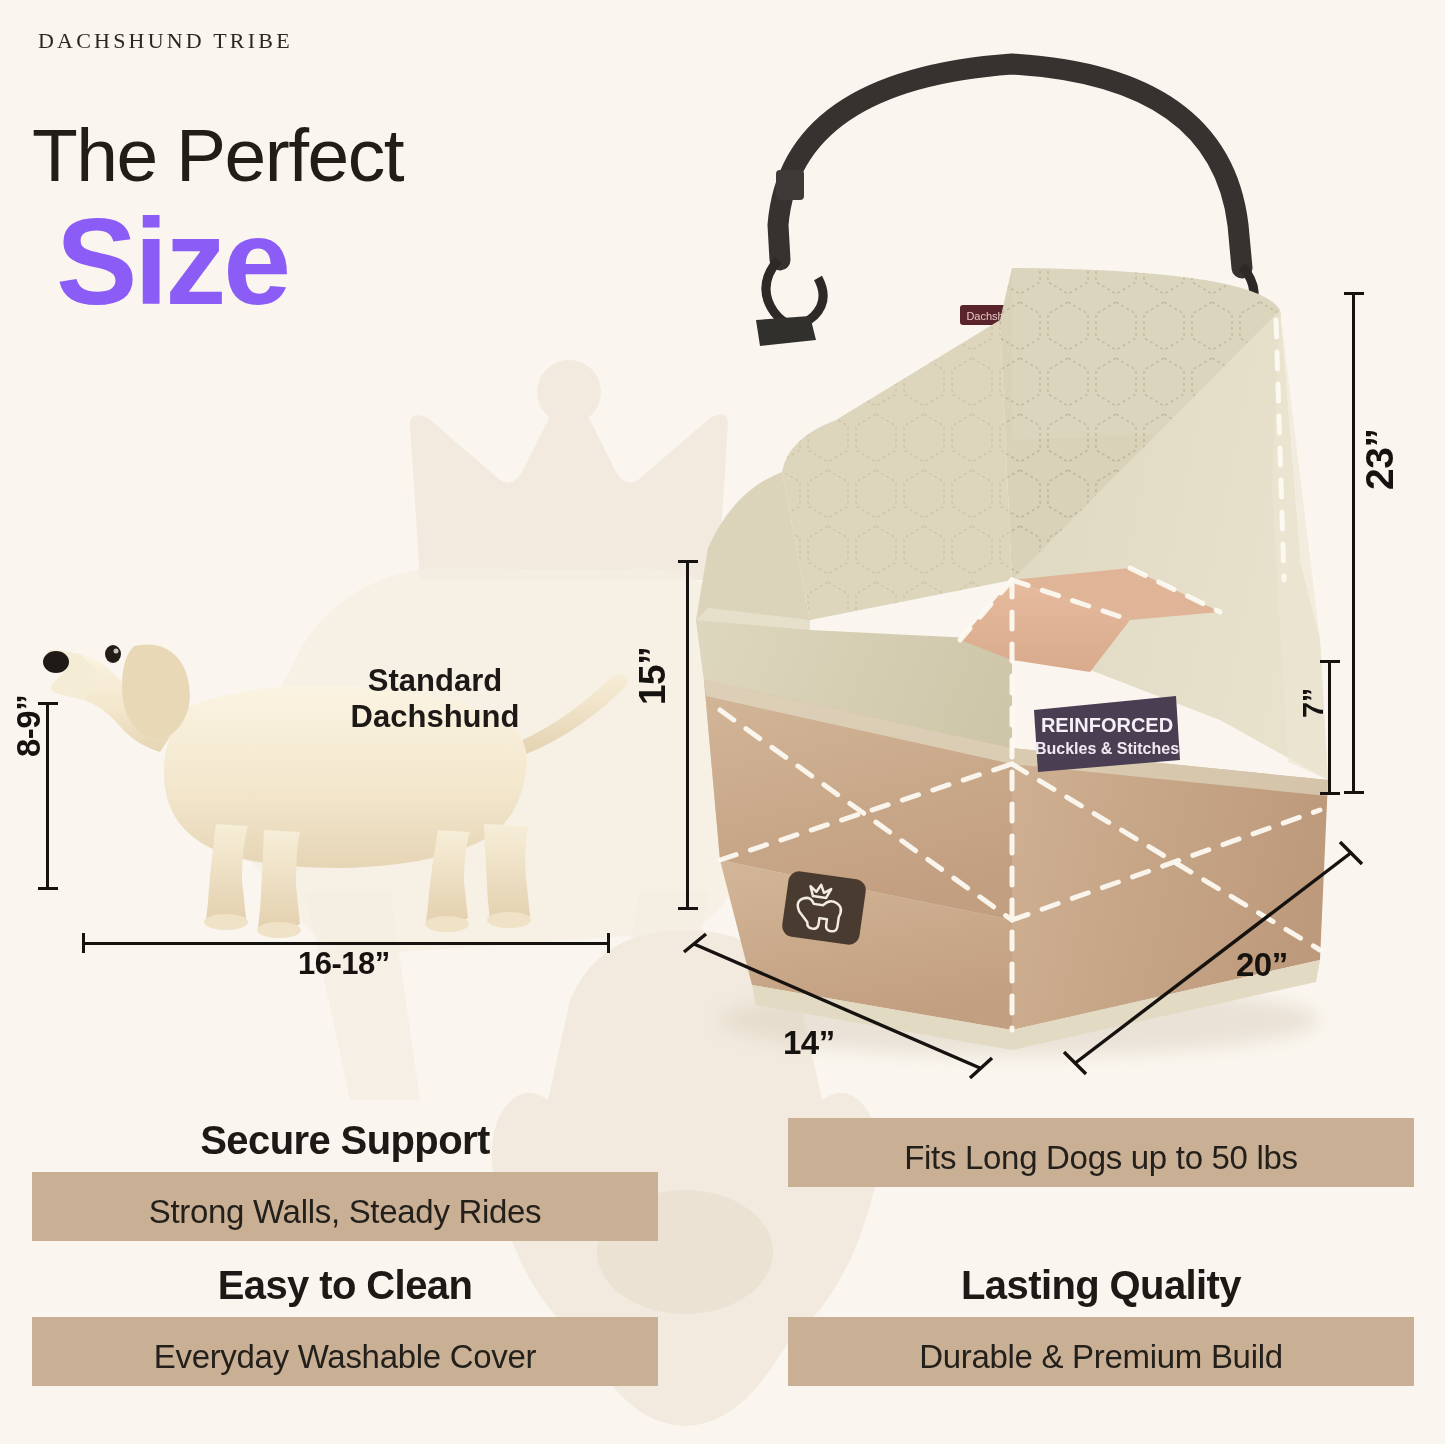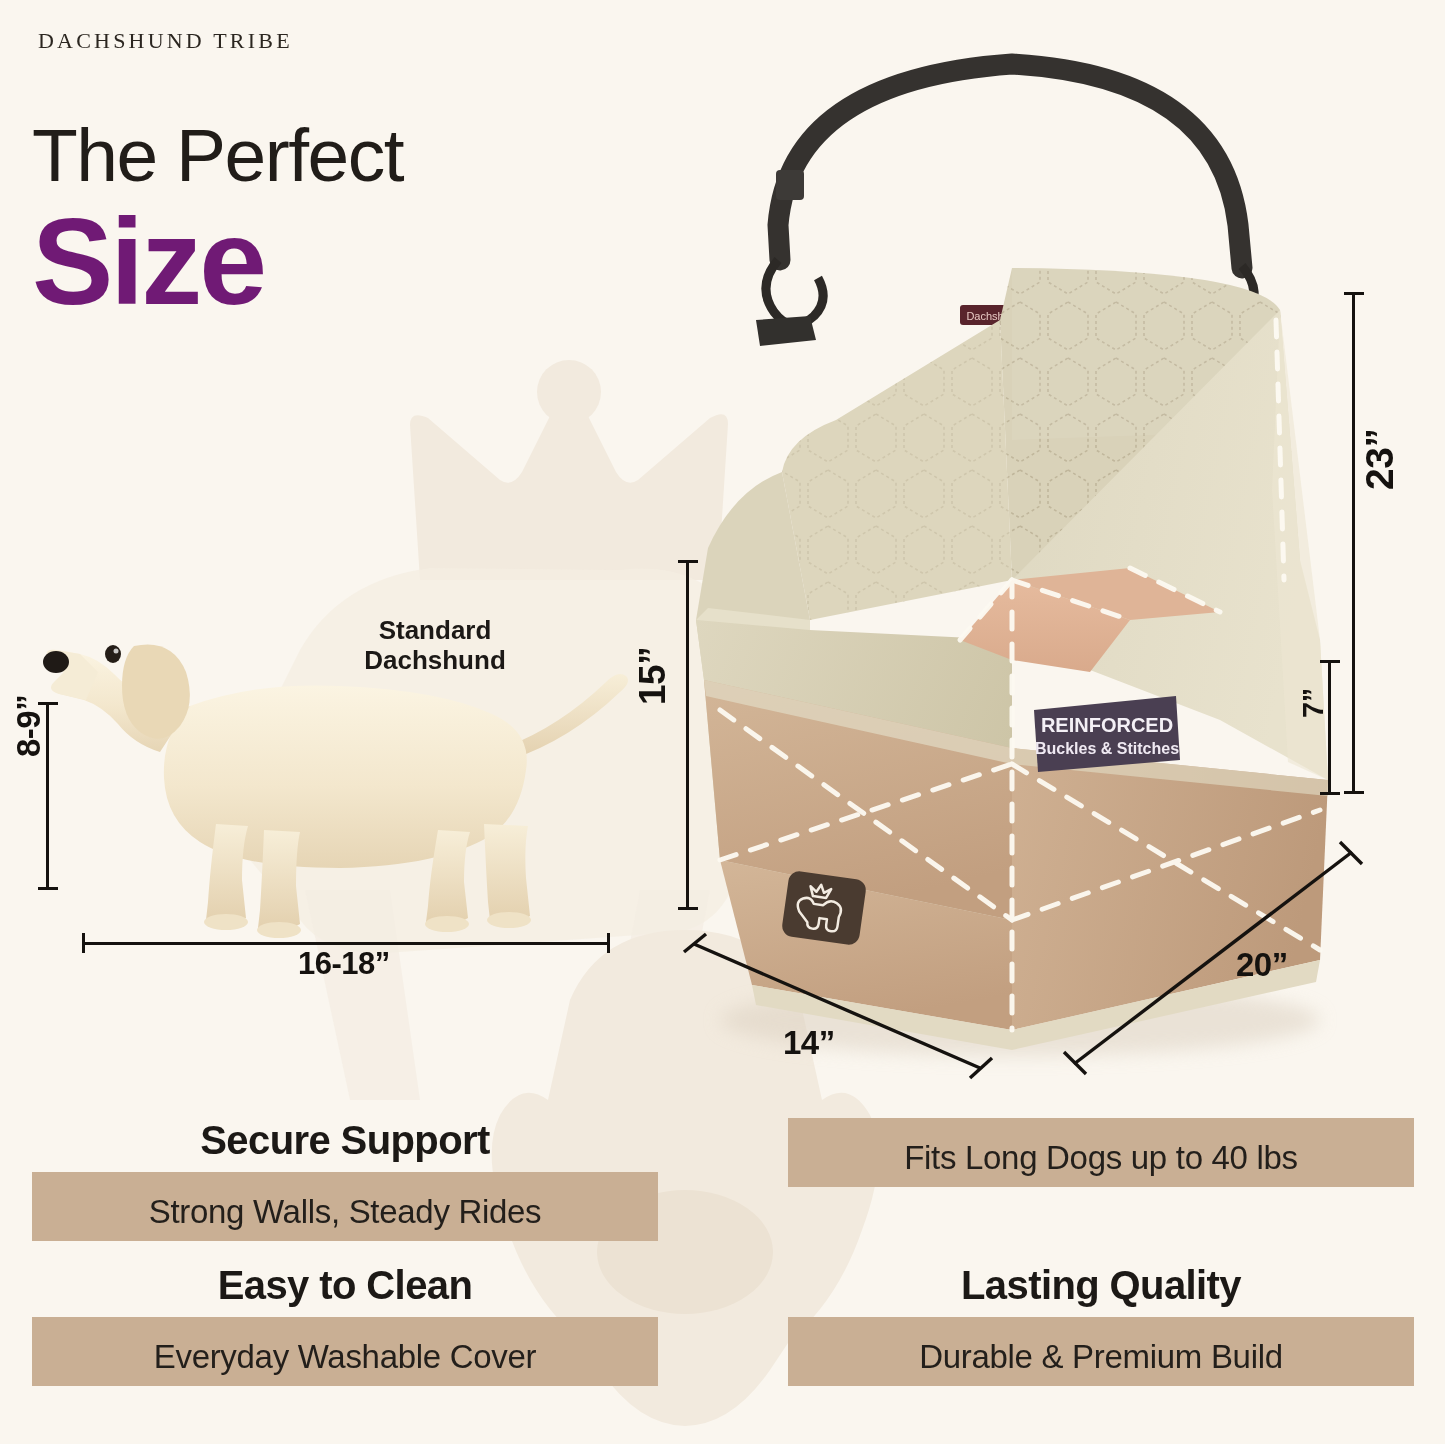--- a/index.html
+++ b/index.html
@@ -25,33 +25,33 @@
     font-size:22px;letter-spacing:3.2px;color:#2b2620;
   }
 
   
   #headline{position:absolute;left:32px;top:118px;}
   #headline .l1{
     font-size:75px;font-weight:400;color:#211d19;
     letter-spacing:-1.5px;line-height:1;
   }
   #headline .l2{
-    font-size:122px;font-weight:700;color:#701a75;
-    letter-spacing:-3px;line-height:1.08;margin-top:4px;
+    font-size:122px;font-weight:700;color:#8b5cf6;
+    letter-spacing:-3px;line-height:1.08;margin-top:4px;margin-left:24px;
   }
 
   
   #dog-wrap{position:absolute;left:40px;top:610px;width:620px;height:330px;}
 
   
   .cap{
     position:absolute;color:#1c1916;font-weight:700;
     text-align:center;line-height:1.15;
   }
-  #dog-title{left:300px;top:616px;width:270px;font-size:26px;}
+  #dog-title{left:300px;top:663px;width:270px;font-size:31px;}
 
   .dim-txt{position:absolute;color:#15120f;font-weight:700;letter-spacing:-0.5px;}
   #t-8-9{left:10px;top:757px;font-size:33px;transform:rotate(-90deg);transform-origin:left top;}
   #t-16-18{left:298px;top:946px;font-size:31px;}
   #t-15{left:632px;top:705px;font-size:37px;transform:rotate(-90deg);transform-origin:left top;}
   #t-23{left:1358px;top:490px;font-size:39px;transform:rotate(-90deg);transform-origin:left top;}
   #t-7{left:1297px;top:718px;font-size:29px;transform:rotate(-90deg);transform-origin:left top;}
   #t-14{left:783px;top:1024px;font-size:33px;}
   #t-20{left:1236px;top:946px;font-size:33px;}
 
@@ -317,21 +317,21 @@
     <line x1="280" y1="2" x2="302" y2="24" stroke="#15120f" stroke-width="3.4"></line>
   </svg>
   <div class="dim-txt" id="t-20">20”</div>
 
   <div id="features">
     <div class="feat">
       <div class="ttl">Secure Support</div>
       <div class="bar">Strong Walls, Steady Rides</div>
     </div>
     <div class="feat">
-      <div class="bar">Fits Long Dogs up to 40 lbs</div>
+      <div class="bar">Fits Long Dogs up to 50 lbs</div>
     </div>
     <div class="feat">
       <div class="ttl">Easy to Clean</div>
       <div class="bar">Everyday Washable Cover</div>
     </div>
     <div class="feat">
       <div class="ttl">Lasting Quality</div>
       <div class="bar">Durable &amp; Premium Build</div>
     </div>
   </div>

